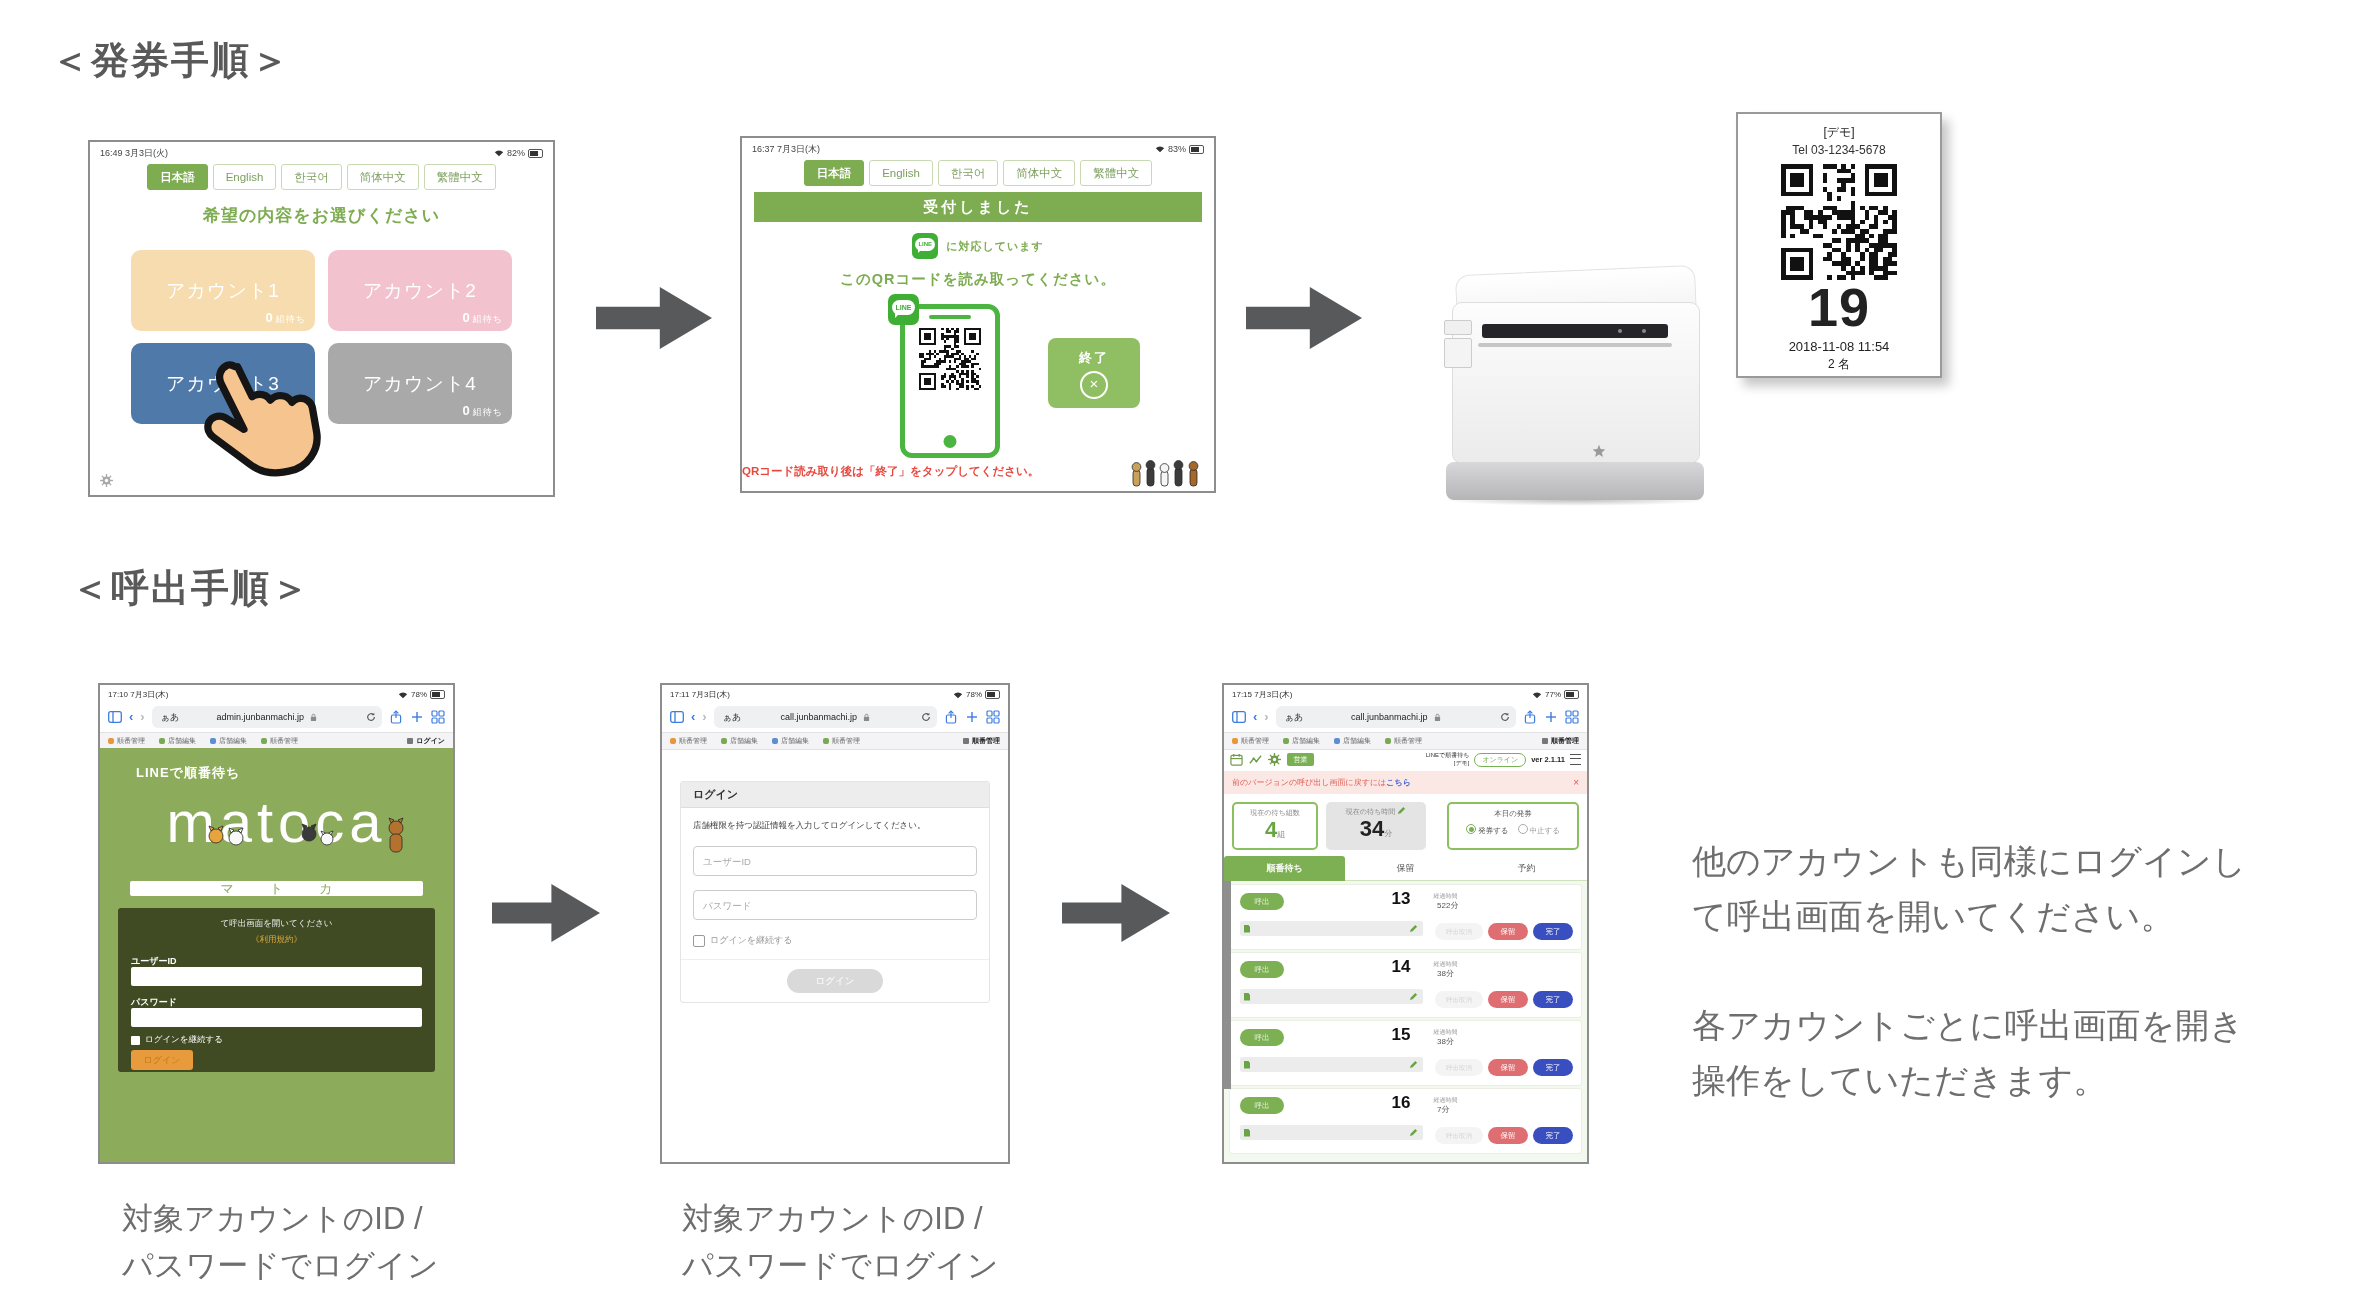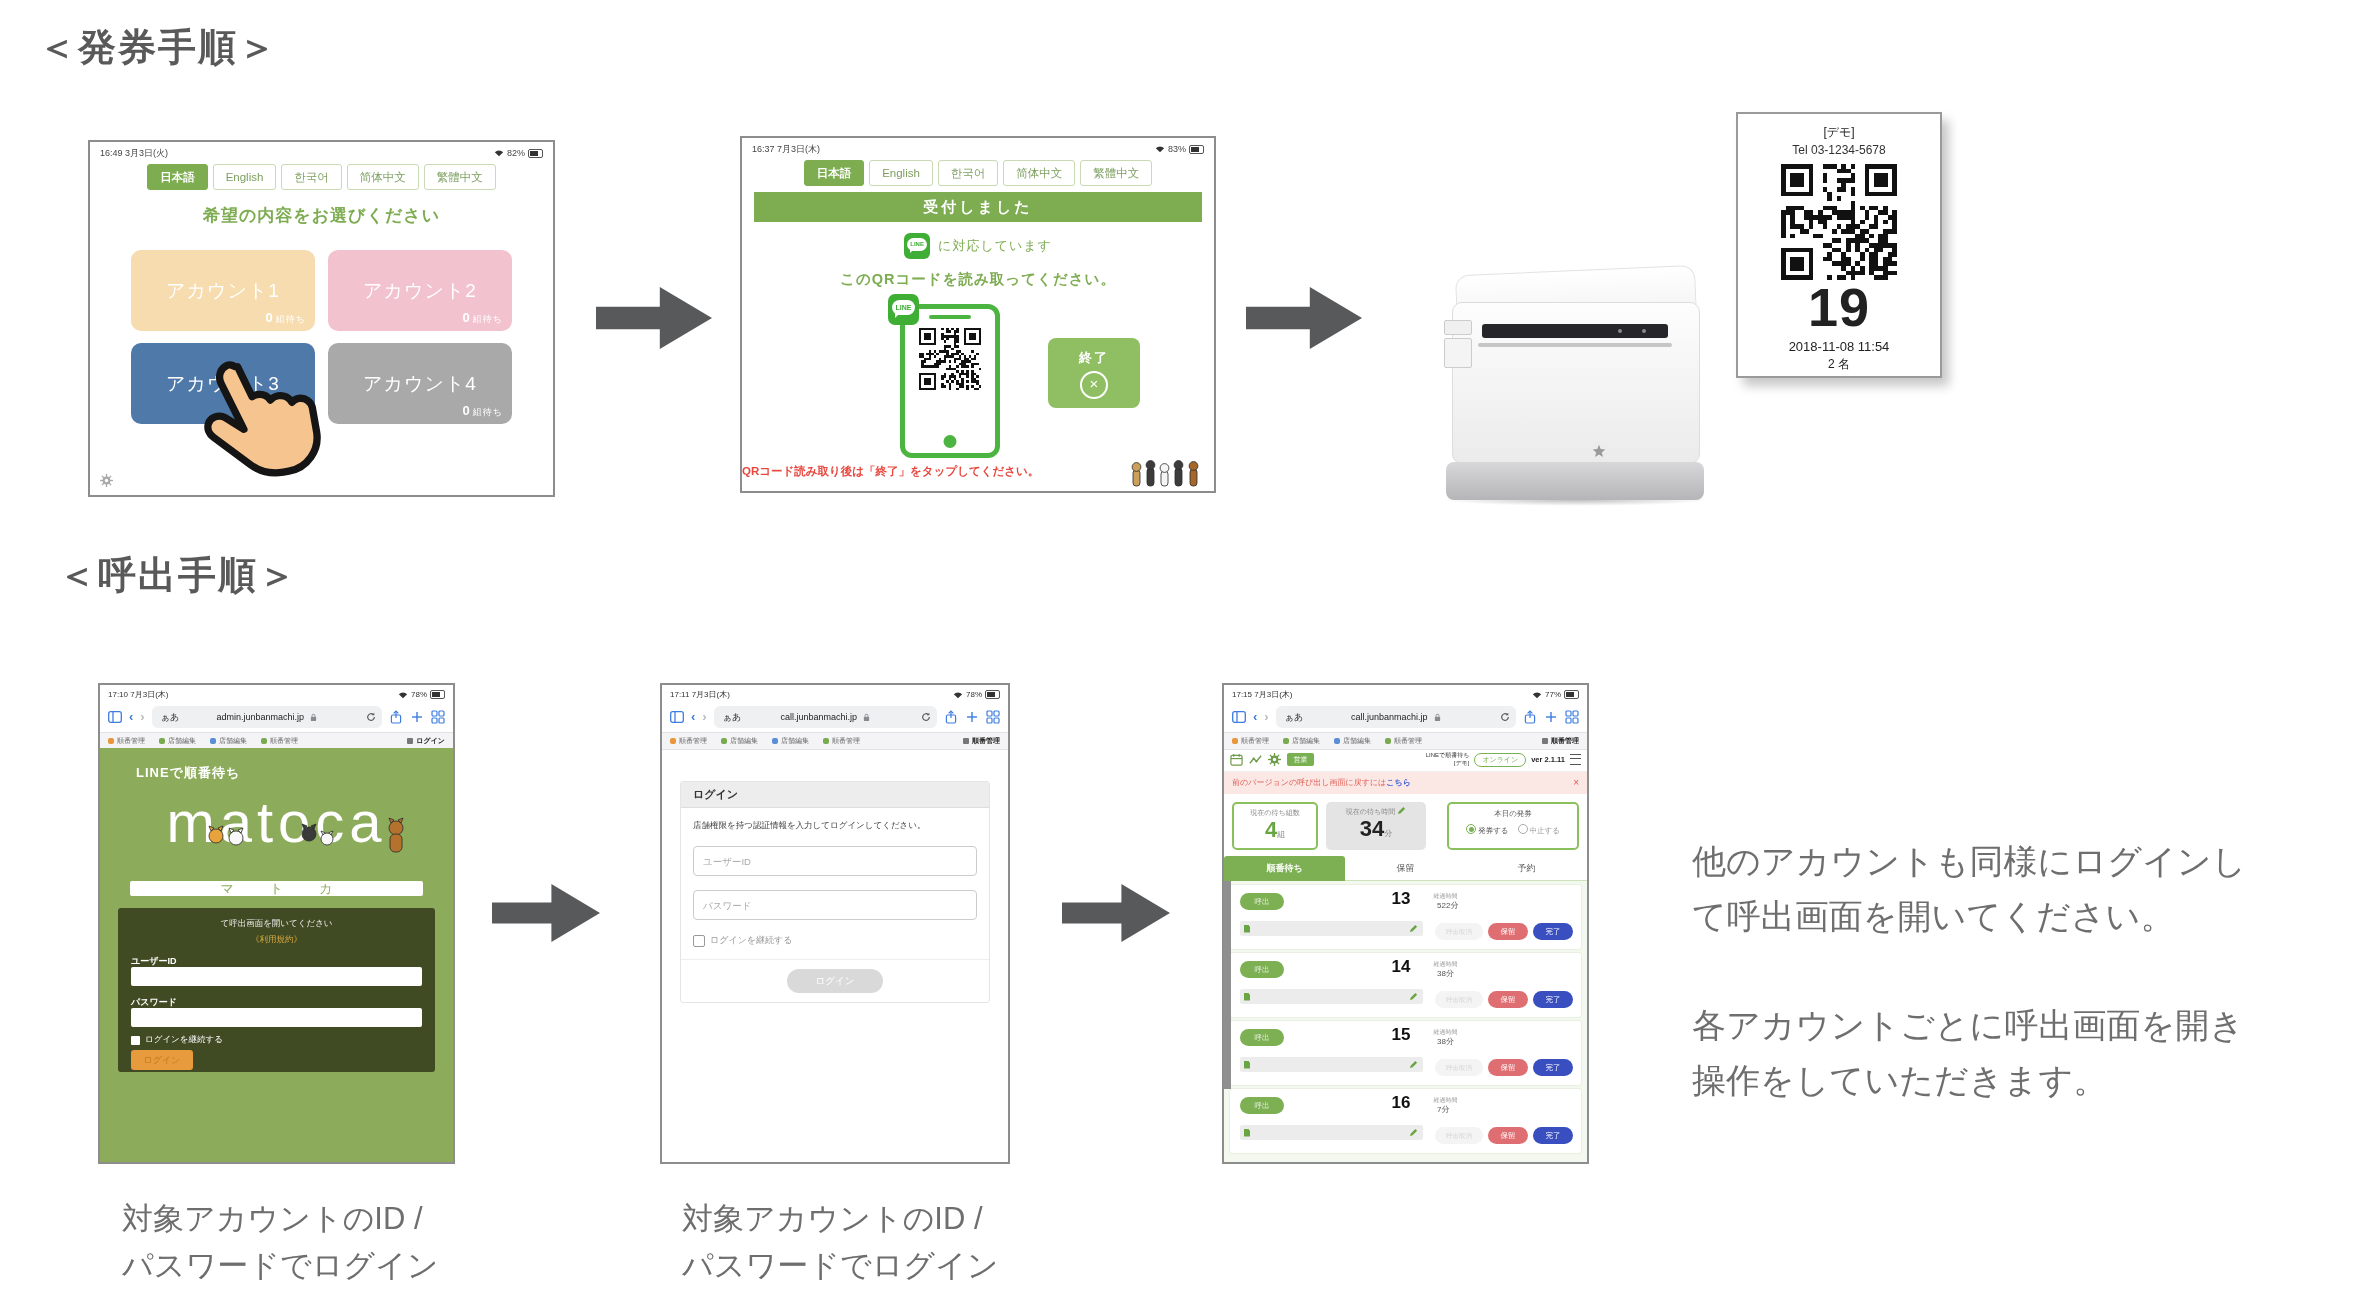--- a/index.html
+++ b/index.html
@@ -1,18 +1,18 @@
 <!DOCTYPE html>
 <html><head>
 <meta charset="utf-8">
 <style>
   html,body{margin:0;padding:0;background:#fff;}
   body{font-family:"Liberation Sans","DejaVu Sans",sans-serif;}
   .canvas{position:relative;width:2356px;height:1310px;background:#fff;overflow:hidden;}
-  .hd{position:absolute;font-size:38px;font-weight:bold;color:#595959;margin:0;letter-spacing:2px;}
+  .hd{position:absolute;font-size:38px;font-weight:bold;color:#595959;margin:13px;letter-spacing:2px;}
   #hd1{left:38px;top:22px;}
   #hd2{left:58px;top:550px;}
 
   
   .panel{position:absolute;background:#fff;border:2px solid #8d8d8d;overflow:visible;}
 
   
   #kioskSelect{left:88px;top:140px;width:463px;height:353px;}
   #kioskDone{left:740px;top:136px;width:472px;height:353px;}
   .k-status{position:absolute;top:5px;left:10px;right:10px;height:12px;font-size:9px;color:#444;display:flex;justify-content:space-between;align-items:center;}
@@ -31,21 +31,21 @@
   .wait b{font-size:13px;font-weight:600;margin-right:2px;}
   .k-gear{position:absolute;left:10px;bottom:8px;width:13px;height:13px;}
   .hand{position:absolute;left:100px;top:206px;width:150px;height:170px;z-index:6;transform:rotate(-10deg);}
 
   .banner{position:absolute;top:54px;left:12px;right:12px;height:30px;background:#7dac51;color:#fff;font-size:15px;font-weight:bold;text-align:center;line-height:30px;letter-spacing:3px;}
   .line-row{position:absolute;top:95px;left:0;right:0;display:flex;justify-content:center;align-items:center;gap:8px;}
   .line-icon{position:relative;width:26px;height:26px;background:#3fae35;border-radius:6px;flex:none;}
   .line-icon .bubble{position:absolute;left:3px;top:5px;width:20px;height:13px;background:#fff;border-radius:7px;}
   .line-icon .tail{position:absolute;left:6px;top:16px;width:0;height:0;border-left:4px solid #fff;border-bottom:4px solid transparent;}
   .line-icon .txt{position:absolute;left:0;right:0;top:8px;text-align:center;font-size:6px;font-weight:bold;color:#3fae35;}
-  .line-support{font-size:13px;font-weight:normal;color:#7dac51;letter-spacing:1px;}
+  .line-support{font-size:11px;font-weight:bold;color:#7dac51;letter-spacing:1px;}
   .qr-prompt{position:absolute;top:132px;width:100%;text-align:center;font-size:14.5px;font-weight:bold;color:#7dac51;letter-spacing:1px;}
   .phone{position:absolute;left:158px;top:166px;width:90px;height:144px;border:5px solid #4cb440;border-radius:12px;background:#fff;}
   .phone .speaker{position:absolute;top:6px;left:50%;transform:translateX(-50%);width:42px;height:4px;background:#4cb440;border-radius:2px;}
   .phone .qrbox{position:absolute;top:19px;left:50%;transform:translateX(-50%);width:62px;height:62px;}
   .phone .home{position:absolute;bottom:5px;left:50%;transform:translateX(-50%);width:13px;height:13px;background:#4cb440;border-radius:50%;}
   .badge{position:absolute;left:-17px;top:-15px;width:31px;height:31px;background:#3fae35;border-radius:7px;}
   .badge .bubble{position:absolute;left:4px;top:6px;width:23px;height:15px;background:#fff;border-radius:8px;}
   .badge .tail{position:absolute;left:7px;top:19px;width:0;height:0;border-left:5px solid #fff;border-bottom:5px solid transparent;}
   .badge .txt{position:absolute;left:0;right:0;top:10px;text-align:center;font-size:7px;font-weight:bold;color:#3fae35;}
   .endbtn{position:absolute;left:306px;top:200px;width:92px;height:70px;background:#90bf63;border-radius:8px;color:#fff;text-align:center;cursor:pointer;}

